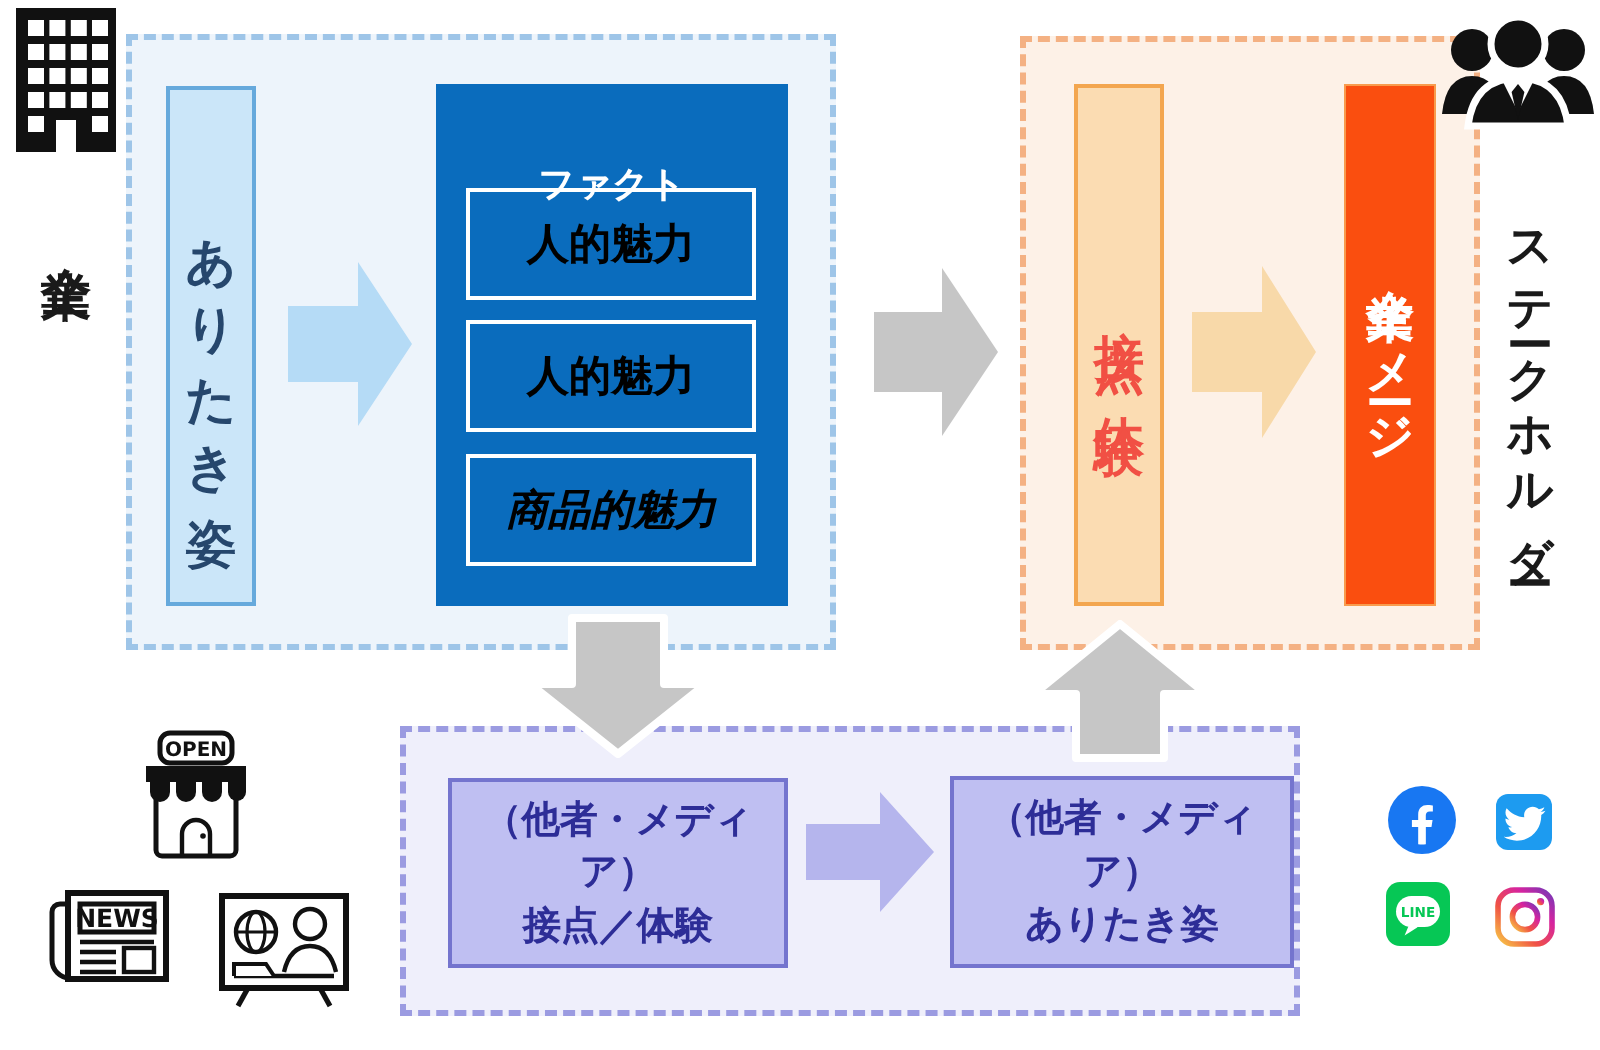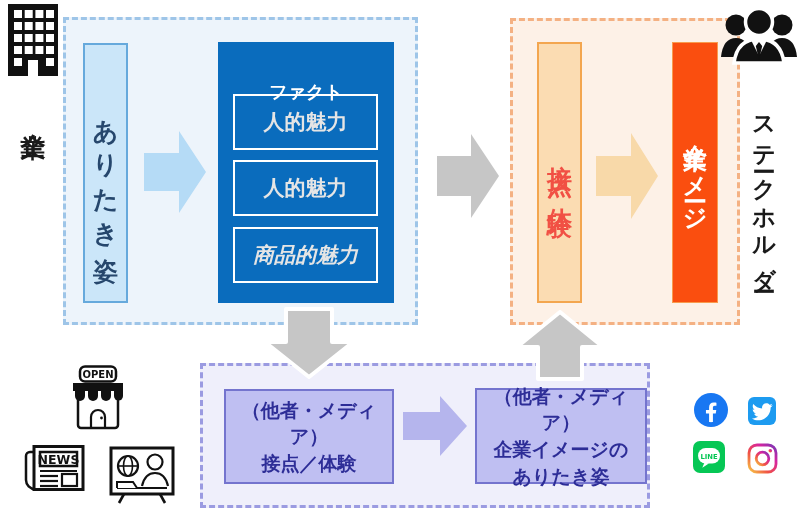--- a/index.html
+++ b/index.html
@@ -17,21 +17,21 @@
   .vtext{writing-mode:vertical-rl;font-weight:bold;white-space:nowrap;}
   .aritaki-box{left:83px;top:43px;width:41px;height:256px;background:#cbe6f9;border:2px solid #66a9dc;}
   .aritaki-box .vtext{font-size:25px;color:#26476d;letter-spacing:6px;}
   .sesshoku-box{left:537px;top:42px;width:41px;height:257px;background:#fbdcb2;border:2px solid #f3a64f;}
   .sesshoku-box .vtext{font-size:25px;color:#f15044;letter-spacing:6px;text-orientation:upright;}
   .kigyo-box{left:672px;top:42px;width:44px;height:259px;background:#fa4e0f;border:1px solid #f89b4d;}
   .kigyo-box .vtext{font-size:24px;color:#ffffff;letter-spacing:2px;}
   
   .fact-box{left:218px;top:42px;width:176px;height:261px;background:#0a6cbd;}
   .fact-title{position:absolute;top:10px;left:0;width:100%;text-align:center;color:#fff;font-size:18px;font-weight:bold;margin-top:28px;}
-  .fact-item{position:absolute;left:15px;width:141px;height:52px;border:2.5px solid #fff;display:flex;align-items:center;justify-content:center;color:#e5e5e5;font-size:21px;font-weight:bold;white-space:nowrap;}
+  .fact-item{position:absolute;left:15px;width:141px;height:52px;border:2.5px solid #fff;display:flex;align-items:center;justify-content:center;color:#000000;font-size:21px;font-weight:bold;white-space:nowrap;}
   .fact-item.i1{top:52px;}
   .fact-item.i2{top:118px;}
   .fact-item.i3{top:185px;font-style:italic;}
   
   .company-label{left:16px;top:86px;width:34px;height:60px;display:flex;align-items:center;justify-content:center;}
   .company-label .vtext{font-size:25px;color:#1a1a1a;letter-spacing:2px;}
   .stakeholder-label{left:748px;top:84px;width:34px;height:215px;display:flex;align-items:center;justify-content:center;}
   .stakeholder-label .vtext{font-size:23px;color:#1a1a1a;letter-spacing:3px;}
   
   .media-box{background:#bfbff2;border:2px solid #7474ce;display:flex;flex-direction:column;align-items:center;justify-content:center;color:#2d2d97;font-size:19px;font-weight:bold;line-height:1.4;text-align:center;}
@@ -118,21 +118,20 @@
   <div class="abs purple-container"></div>
   <div class="abs media-box media-box-1">
     <span>（他者・メディア）</span>
     <span>接点／体験</span>
   </div>
   <svg class="abs" style="left:403px;top:394px;" width="66" height="64" viewBox="0 0 66 64">
     <polygon points="0,18 37,18 37,2 64,32 37,62 37,46 0,46" fill="#b5b5ed"></polygon>
   </svg>
   <div class="abs media-box media-box-2">
     <span>（他者・メディア）</span>
-    <span>企業イメージの</span>
     <span>ありたき姿</span>
   </div>
 
   <svg class="abs" style="left:263px;top:307px;" width="92" height="72" viewBox="0 0 92 72">
     <polygon points="23,2 69,2 69,35 90,35 46,70 2,35 23,35" fill="#c6c6c6" stroke="#fff" stroke-width="4" stroke-linejoin="round"></polygon>
   </svg>
   <svg class="abs" style="left:515px;top:310px;" width="90" height="71" viewBox="0 0 90 71">
     <polygon points="45,2 88,37 67,37 67,69 23,69 23,37 2,37" fill="#c6c6c6" stroke="#fff" stroke-width="4" stroke-linejoin="round"></polygon>
   </svg>
 

